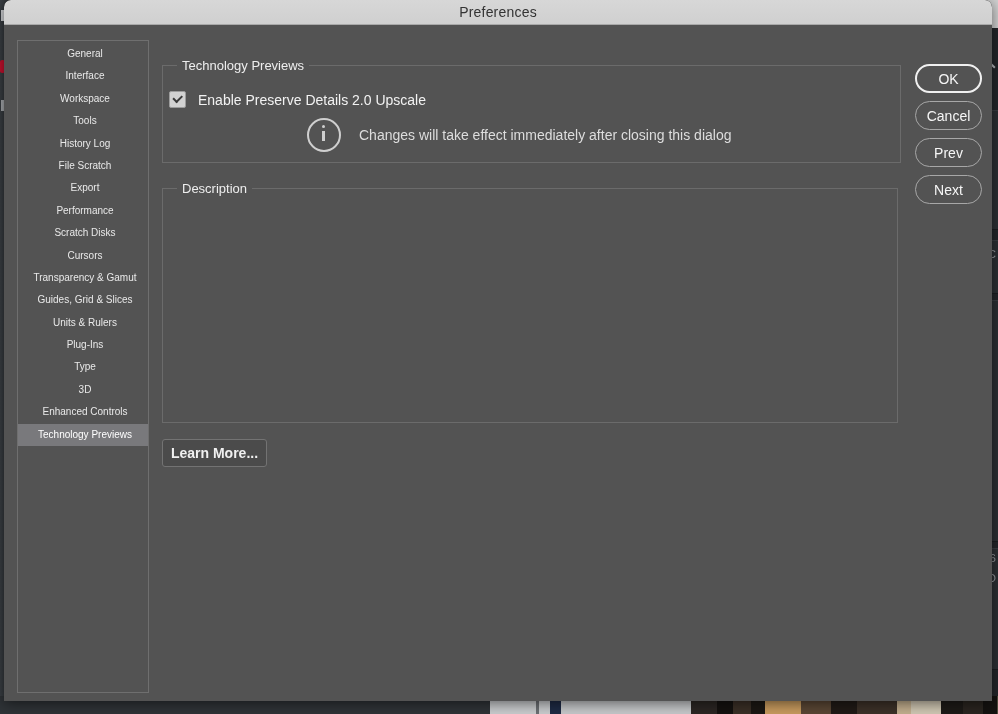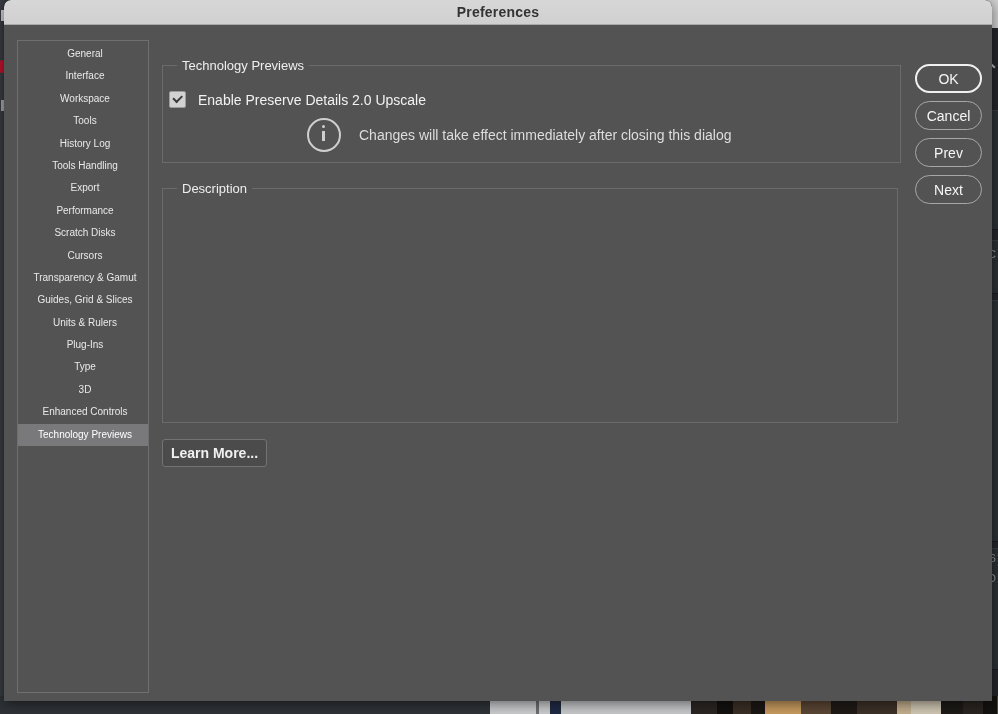--- a/index.html
+++ b/index.html
@@ -100,21 +100,21 @@
     height: 24px;
     background: linear-gradient(to bottom, #d7d7d7 0%, #d0d0d0 100%);
     border-bottom: 1px solid #a9a9a9;
     display: flex;
     align-items: center;
     justify-content: center;
     border-radius: 7px 7px 0 0;
   }
   #dialog-title {
     font-size: 14px;
-    font-weight: bold;
+    font-weight: normal;
     color: #333333;
     letter-spacing: 0.2px;
   }
   #dialog-body {
     position: relative;
     height: 677px;
   }
 
   
   #category-list {
@@ -340,21 +340,21 @@
   </div>
 
   <div id="dialog-body">
 
     <div id="category-list">
         <div class="category-item">General</div>
         <div class="category-item">Interface</div>
         <div class="category-item">Workspace</div>
         <div class="category-item">Tools</div>
         <div class="category-item">History Log</div>
-        <div class="category-item">Tools Handling</div>
+        <div class="category-item">File Scratch</div>
         <div class="category-item">Export</div>
         <div class="category-item">Performance</div>
         <div class="category-item">Scratch Disks</div>
         <div class="category-item">Cursors</div>
         <div class="category-item">Transparency &amp; Gamut</div>
         <div class="category-item">Guides, Grid &amp; Slices</div>
         <div class="category-item">Units &amp; Rulers</div>
         <div class="category-item">Plug-Ins</div>
         <div class="category-item">Type</div>
         <div class="category-item">3D</div>

